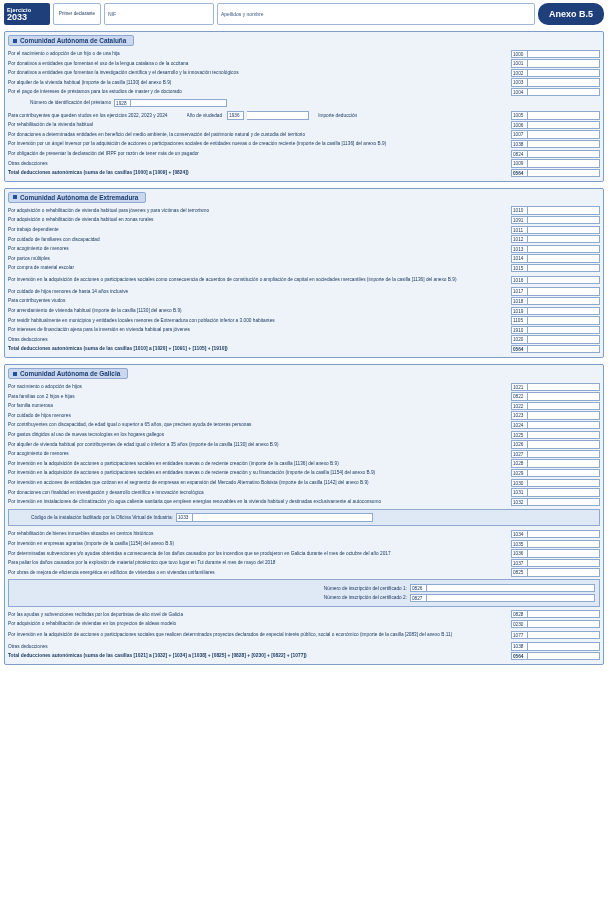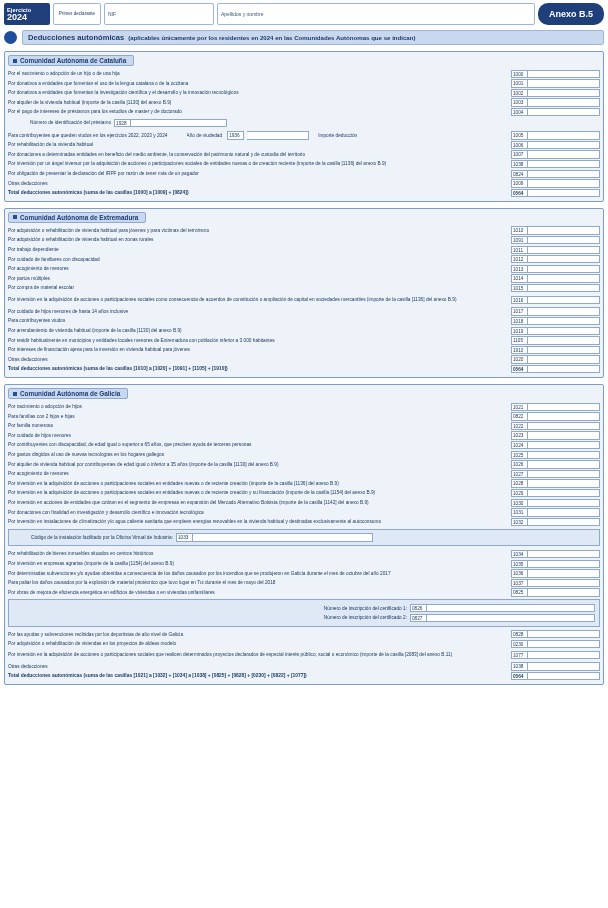--- a/index.html
+++ b/index.html
@@ -89,39 +89,32 @@
   .subrow .sl { font-size:4.75px; color:#17365d; margin-right:3px; }
 </style>
 </head>
 <body>
 
 <div class="page">
 
   <div class="hdr">
     <div class="hdr-year">
       <div class="l1">Ejercicio</div>
-      <div class="l2">2024</div>
+      <div class="l2">2033</div>
     </div>
     <div class="hdr-decl">Primer declarante</div>
     <div class="hdr-nif">
       <span>NIF</span>
     </div>
     <div class="hdr-name">
       <span>Apellidos y nombre</span>
     </div>
     <div class="hdr-anexo">Anexo B.5</div>
   </div>
 
-  <div class="titlebar">
-    <div class="bluedot"></div>
-    <div class="title-box">
-      <span class="t1">Deducciones autonómicas</span>
-      <span class="t2">(aplicables únicamente por los residentes en 2024 en las Comunidades Autónomas que se indican)</span>
-    </div>
-  </div>
 
   <div class="block">
     <div class="block-hd">
       <div class="ch-tab">
         <span class="sq"></span>
         <span>Comunidad Autónoma de Cataluña</span>
       </div>
     </div>
 
     <table class="rows">

